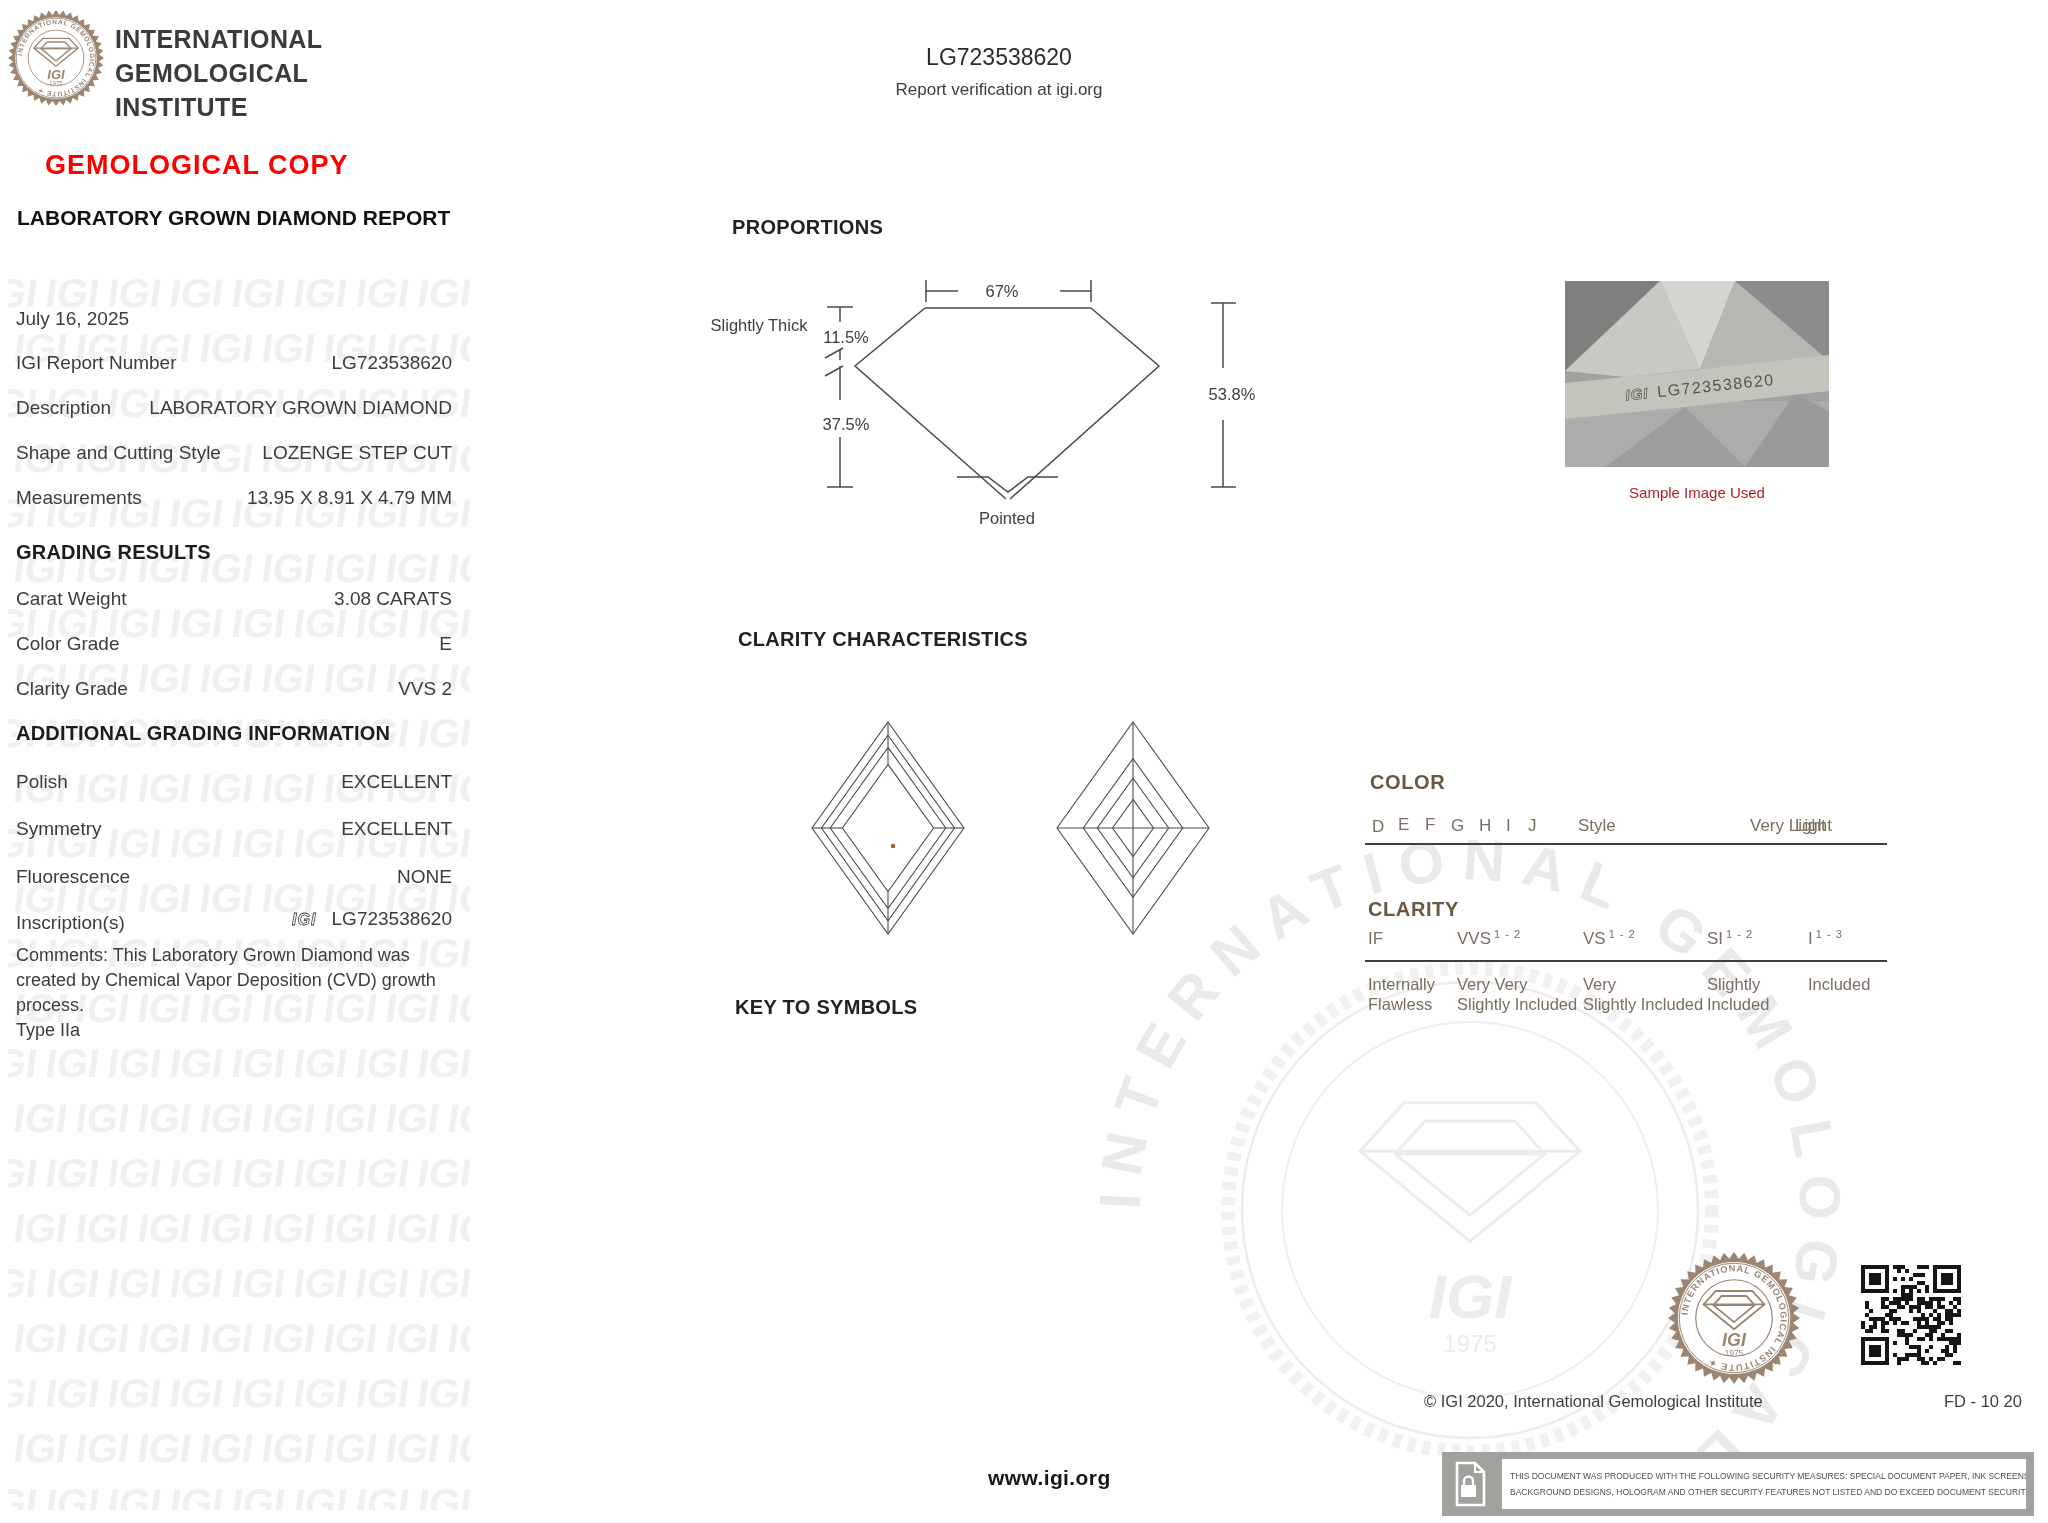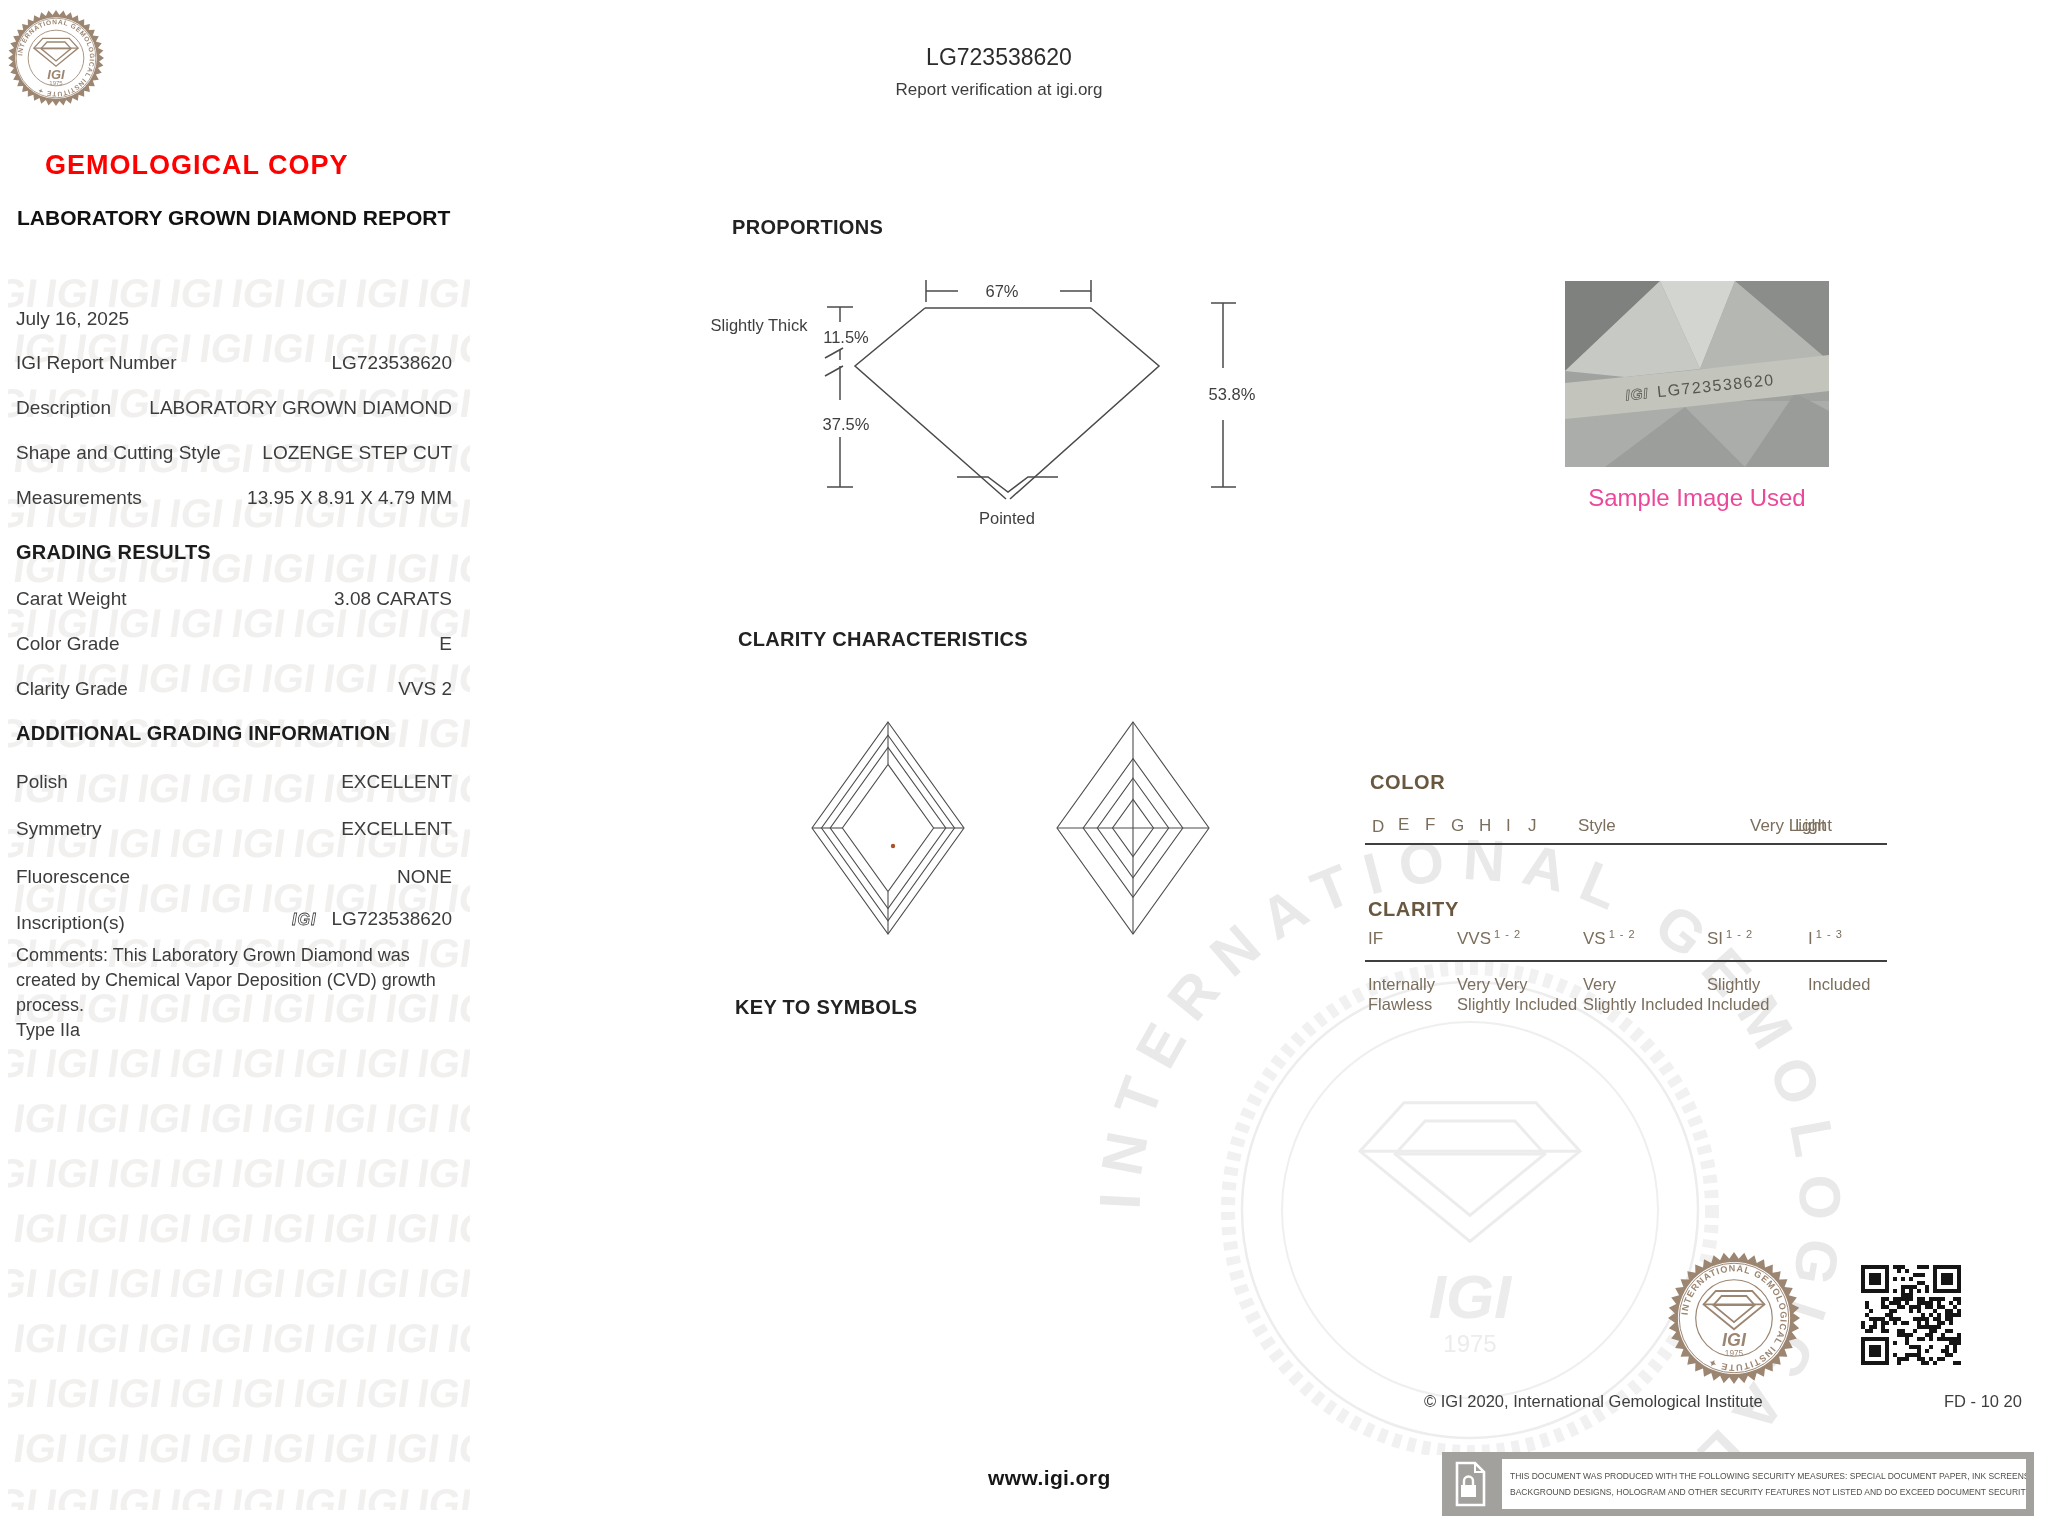--- a/index.html
+++ b/index.html
@@ -34,21 +34,21 @@
   .sec-h{position:absolute;left:16px;font-size:20px;font-weight:700;color:#1c1c1c;z-index:1;letter-spacing:.2px;}
   .comments{position:absolute;left:16px;top:943px;font-size:18px;line-height:25px;color:#3c3c3c;
             white-space:pre;z-index:1;}
   .typeline{position:absolute;left:16px;top:1020px;font-size:18px;color:#3c3c3c;z-index:1;}
 
   .mid-h{position:absolute;font-size:20px;font-weight:700;color:#222;z-index:1;letter-spacing:.3px;}
 
   
   #sampleImg{position:absolute;left:1565px;top:281px;z-index:1;}
   .sample-cap{position:absolute;left:1565px;top:484px;width:264px;text-align:center;
-              font-size:24px;color:#ec4899;z-index:1;}
+              font-size:15px;color:#b91c1c;z-index:1;}
 
   
   .key-lines{position:absolute;left:758px;top:1036px;font-size:17.5px;line-height:23px;color:#1f1f1f;z-index:1;}
 
   
   .scale-head{position:absolute;font-size:20px;font-weight:700;color:#6a573f;letter-spacing:.6px;z-index:1;}
   .scale-item{position:absolute;font-size:17px;color:#7b6e5c;z-index:1;white-space:nowrap;}
   .scale-line{position:absolute;left:1365px;width:522px;height:2px;background:#3f3f3f;z-index:1;}
   .cl-code{position:absolute;font-size:17px;color:#7b6e5c;z-index:1;white-space:nowrap;}
   .cl-code .sup{font-size:11px;letter-spacing:1px;margin-left:3px;position:relative;top:-6px;}
@@ -281,20 +281,25 @@
       </defs>
       <text fill="#9c8672" font-size="6.6240000000000006" font-weight="bold" letter-spacing="0.72"><textPath href="#sealarc0" xlink:href="#sealarc0" startOffset="1%">INTERNATIONAL GEMOLOGICAL INSTITUTE ✦</textPath></text>
       <polygon points="38.8,32.4 65.2,32.4 74.1,42.1 52.0,60.2 29.9,42.1" fill="none" stroke="#9c8672" stroke-width="1.344"></polygon>
       <line x1="29.919999999999998" y1="42.073600000000006" x2="74.08" y2="42.073600000000006" stroke="#9c8672" stroke-width="1.344"></line>
       <polygon points="43.0,36.0 61.0,36.0 67.0,42.6 52.0,55.0 37.0,42.6" fill="none" stroke="#9c8672" stroke-width="1.344"></polygon>
       <line x1="36.9856" y1="42.638848" x2="67.0144" y2="42.638848" stroke="#9c8672" stroke-width="1.344"></line>
       <text x="52" y="72.64" fill="#9c8672" font-size="12.96" font-weight="bold" font-style="italic" text-anchor="middle">IGI</text>
       <text x="52" y="79.36" fill="#9c8672" font-size="6" text-anchor="middle">1975</text>
     </svg>
 
+  <div class="org">
+    <div>INTERNATIONAL</div>
+    <div>GEMOLOGICAL</div>
+    <div>INSTITUTE</div>
+  </div>
   <div class="ecopy">GEMOLOGICAL COPY</div>
   <div class="rpt-title">LABORATORY GROWN DIAMOND REPORT</div>
 
   <div class="topcenter">
     <div class="num">LG723538620</div>
     <div class="note">Report verification at igi.org</div>
   </div>
 
   <div class="kv" style="top:308px">
     <span class="k">July 16, 2025</span>

